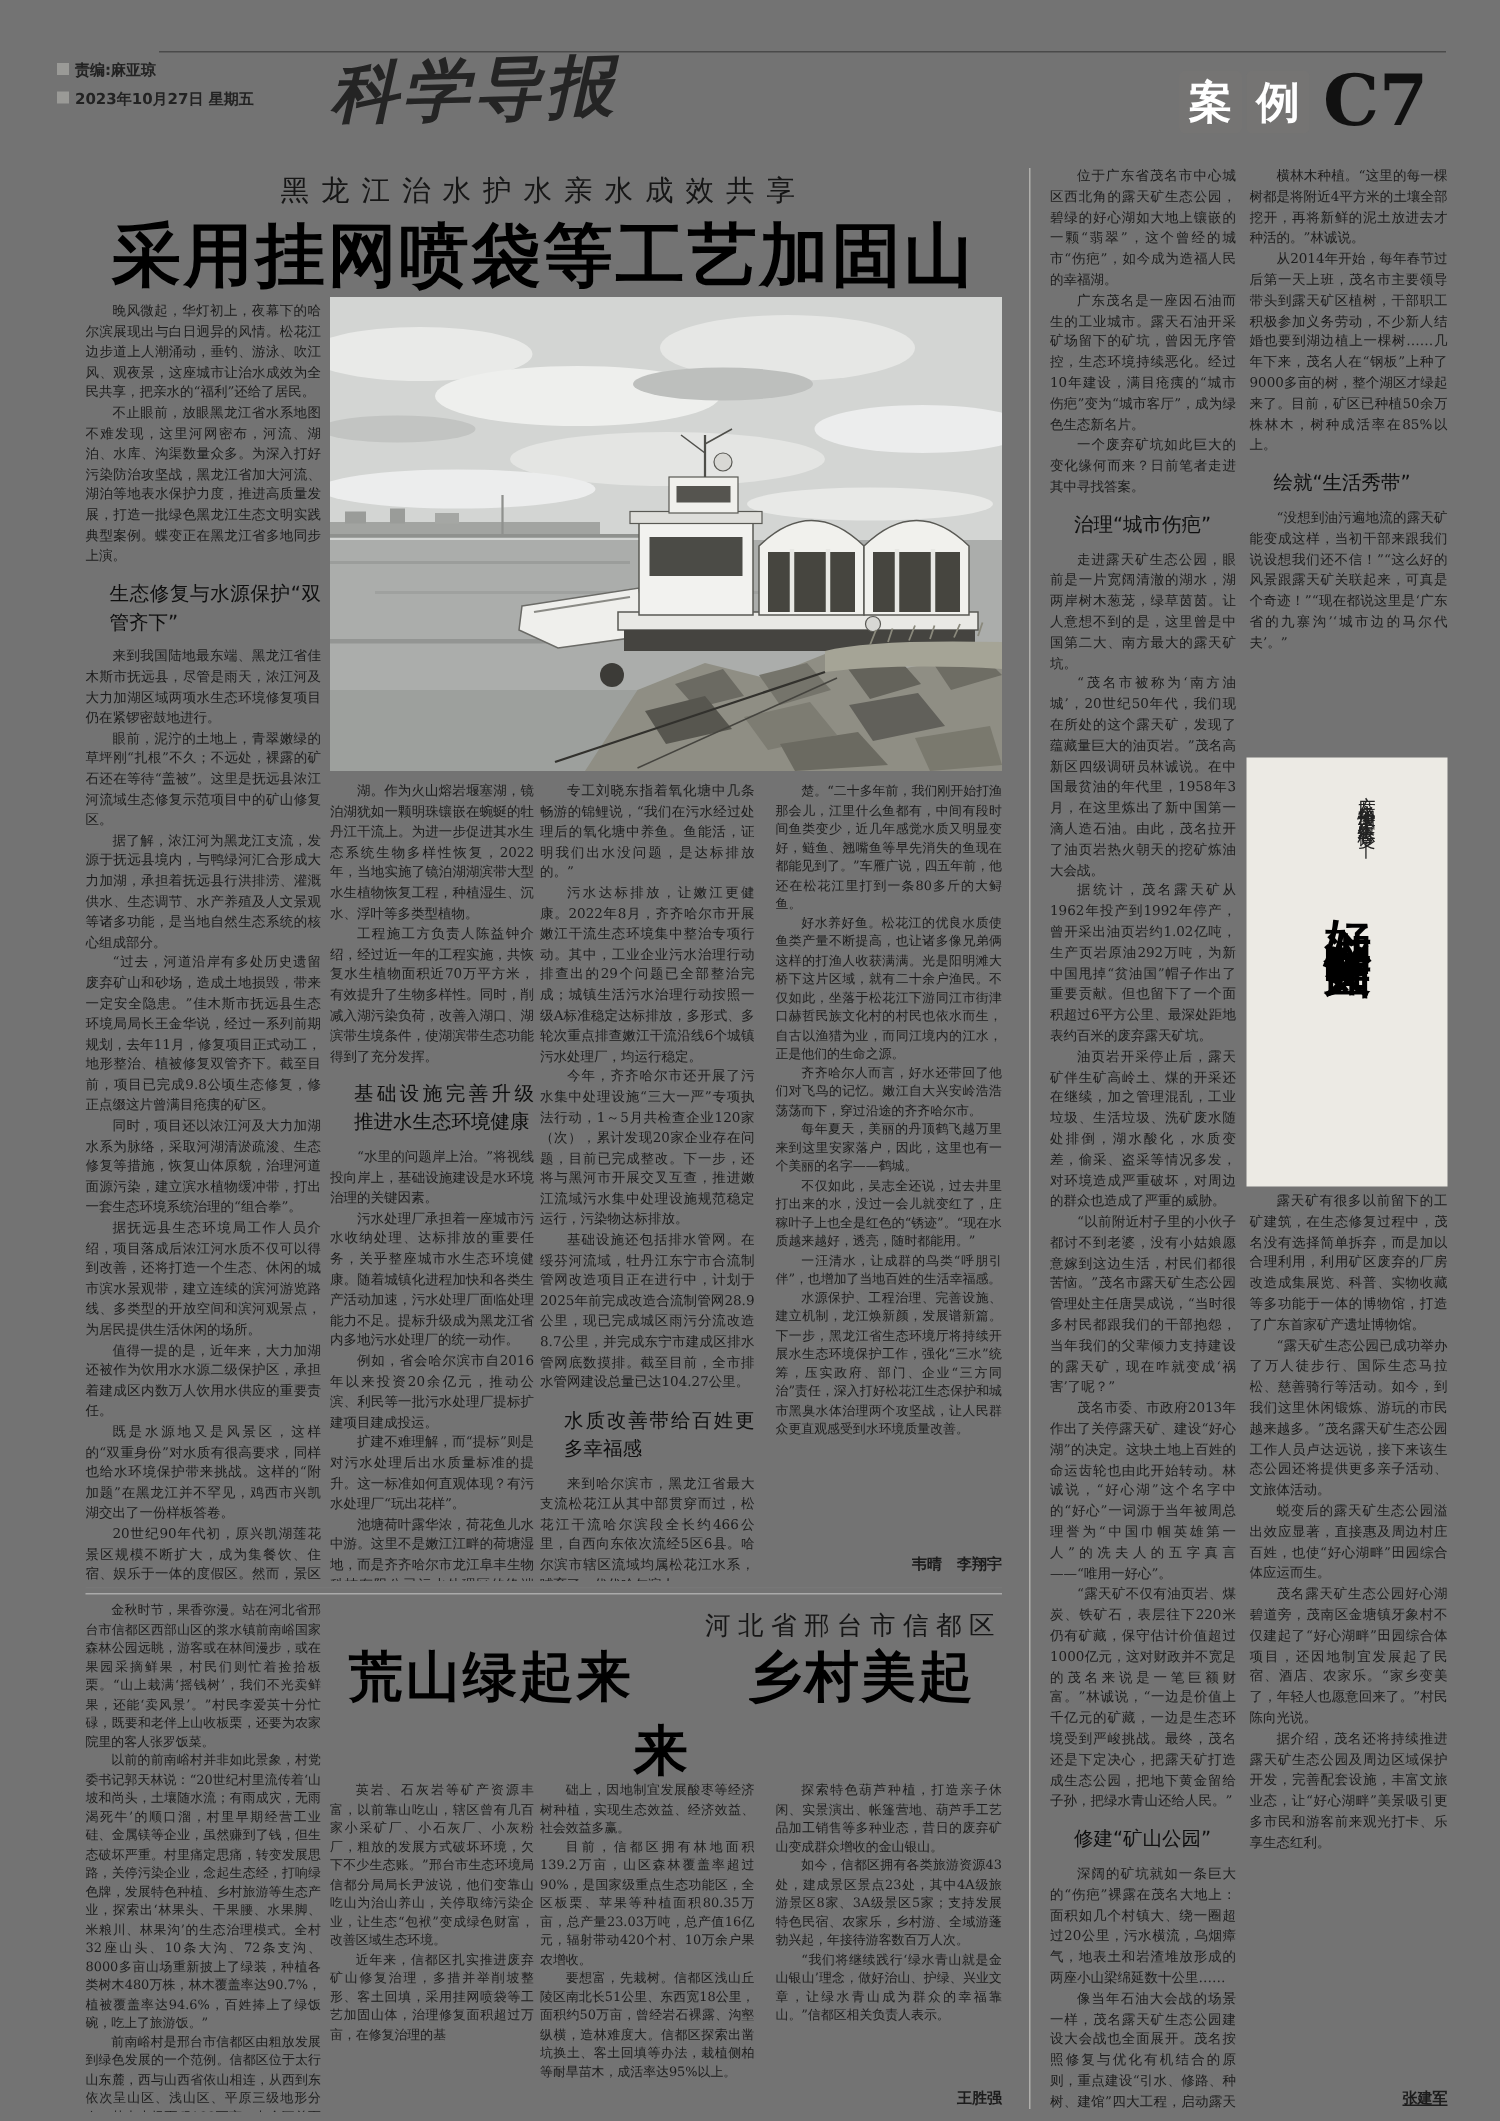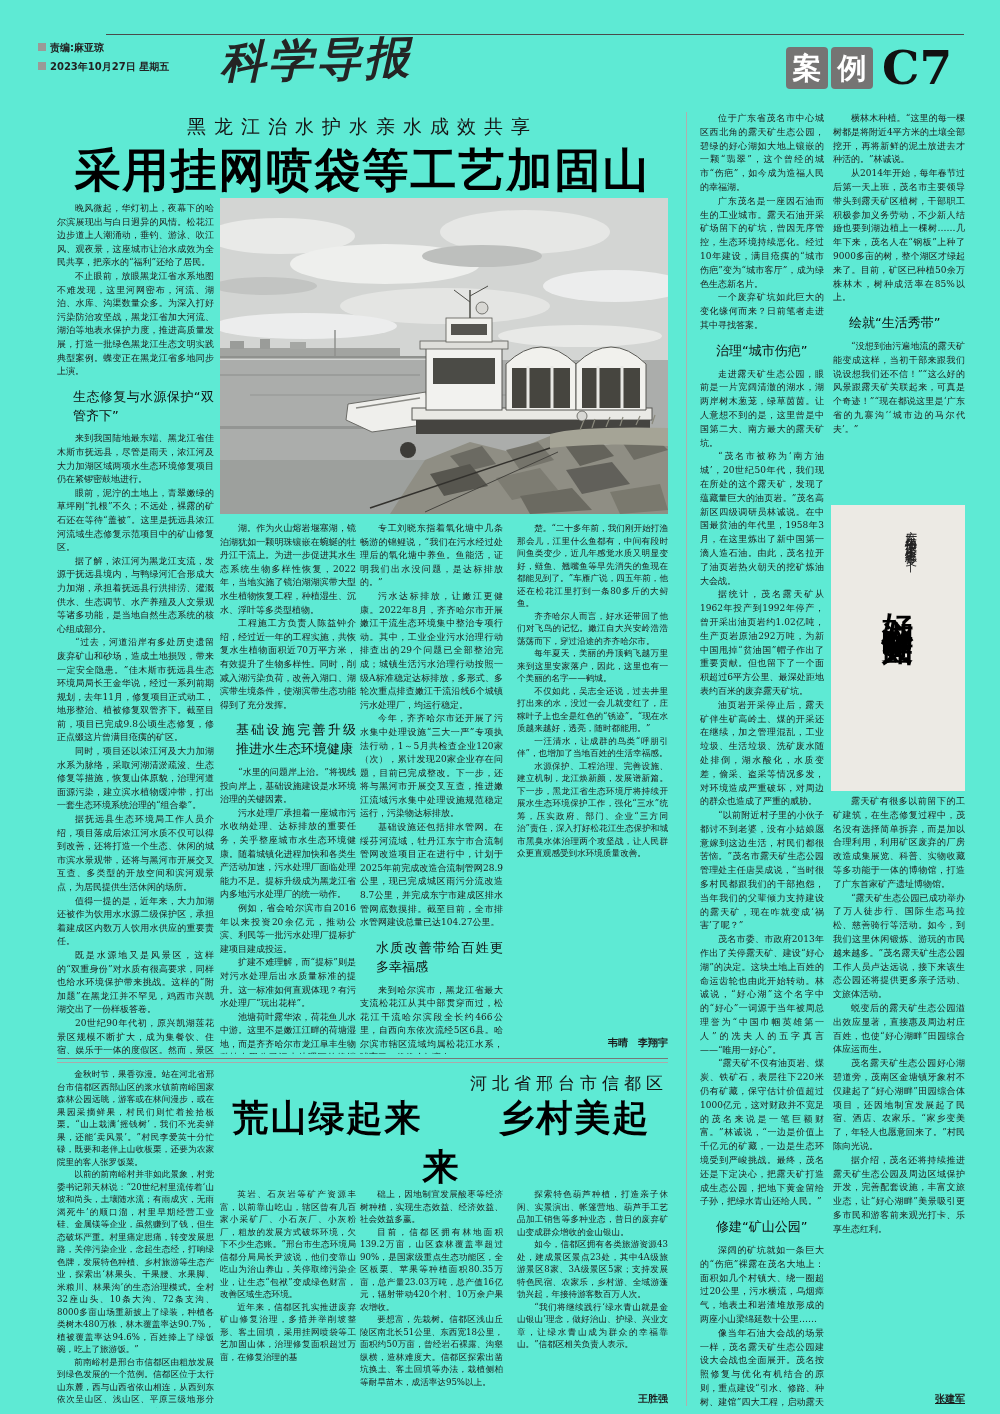--- a/index.html
+++ b/index.html
@@ -1,16 +1,16 @@
 <!DOCTYPE html>
 <html><head>
 <meta charset="utf-8">
 <style>
   html,body{margin:0;padding:0;background:#dedcd7;}
-  .page{position:relative;width:1000px;height:1414px;margin:0 auto;background:#5eead4;
+  .page{position:relative;width:1000px;height:1414px;margin:0 auto;background:#737373;
         font-family:"DejaVu Serif","Liberation Serif",serif;color:#1c1c1c;overflow:hidden;}
   
   .hdr-rule{position:absolute;left:106px;top:34px;width:858px;height:1px;background:#4a4a4a;}
   .hdr-meta{position:absolute;left:38px;top:38px;font-family:"DejaVu Sans",sans-serif;
             font-size:10px;font-weight:bold;color:#222;line-height:19px;}
   .hdr-meta .sq{display:inline-block;width:8px;height:8px;background:#9a9a97;margin-right:4px;}
   .masthead{position:absolute;left:220px;top:30px;font-family:"DejaVu Serif",serif;
             font-size:45px;font-weight:bold;font-style:italic;letter-spacing:3px;color:#242424;
             transform:rotate(-1.5deg);}
   .badge{position:absolute;top:47px;width:42px;height:42px;background:#757473;border-radius:4px;
@@ -138,21 +138,21 @@
 
   <div class="col c-a1" style="left:57px;top:202px;width:157px;height:852px;">
       <p>晚风微起，华灯初上，夜幕下的哈尔滨展现出与白日迥异的风情。松花江边步道上人潮涌动，垂钓、游泳、吹江风、观夜景，这座城市让治水成效为全民共享，把亲水的“福利”还给了居民。</p>
       <p>不止眼前，放眼黑龙江省水系地图不难发现，这里河网密布，河流、湖泊、水库、沟渠数量众多。为深入打好污染防治攻坚战，黑龙江省加大河流、湖泊等地表水保护力度，推进高质量发展，打造一批绿色黑龙江生态文明实践典型案例。蝶变正在黑龙江省多地同步上演。</p>
       <div class="subhead">生态修复与水源保护“双管齐下”</div>
       <p>来到我国陆地最东端、黑龙江省佳木斯市抚远县，尽管是雨天，浓江河及大力加湖区域两项水生态环境修复项目仍在紧锣密鼓地进行。</p>
       <p>眼前，泥泞的土地上，青翠嫩绿的草坪刚“扎根”不久；不远处，裸露的矿石还在等待“盖被”。这里是抚远县浓江河流域生态修复示范项目中的矿山修复区。</p>
       <p>据了解，浓江河为黑龙江支流，发源于抚远县境内，与鸭绿河汇合形成大力加湖，承担着抚远县行洪排涝、灌溉供水、生态调节、水产养殖及人文景观等诸多功能，是当地自然生态系统的核心组成部分。</p>
       <p>“过去，河道沿岸有多处历史遗留废弃矿山和砂场，造成土地损毁，带来一定安全隐患。”佳木斯市抚远县生态环境局局长王金华说，经过一系列前期规划，去年11月，修复项目正式动工，地形整治、植被修复双管齐下。截至目前，项目已完成9.8公顷生态修复，修正点缀这片曾满目疮痍的矿区。</p>
       <p>同时，项目还以浓江河及大力加湖水系为脉络，采取河湖清淤疏浚、生态修复等措施，恢复山体原貌，治理河道面源污染，建立滨水植物缓冲带，打出一套生态环境系统治理的“组合拳”。</p>
-      <p>据抚远县生态环境局工作人员介绍，项目落成后浓江河水质不仅可以得到改善，还将打造一个生态、休闲的城市滨水景观带，还将与黑河市开展交叉互查、多类型的开放空间和滨河观景点，为居民提供生活休闲的场所。</p>
+      <p>据抚远县生态环境局工作人员介绍，项目落成后浓江河水质不仅可以得到改善，还将打造一个生态、休闲的城市滨水景观带，建立连续的滨河游览路线、多类型的开放空间和滨河观景点，为居民提供生活休闲的场所。</p>
       <p>值得一提的是，近年来，大力加湖还被作为饮用水水源二级保护区，承担着建成区内数万人饮用水供应的重要责任。</p>
       <p>既是水源地又是风景区，这样的“双重身份”对水质有很高要求，同样也给水环境保护带来挑战。这样的“附加题”在黑龙江并不罕见，鸡西市兴凯湖交出了一份样板答卷。</p>
       <p>20世纪90年代初，原兴凯湖莲花景区规模不断扩大，成为集餐饮、住宿、娱乐于一体的度假区。然而，景区垃圾、污水等处理设施不完善，一度对兴凯湖水质产生不小的影响。更重要的是，兴凯湖还是鸡西、七台河两市286万居民的饮用水水源地。</p>
     </div>
   <div class="col c-a1" style="left:220px;top:522px;width:136px;height:532px;">
       <p>湖。作为火山熔岩堰塞湖，镜泊湖犹如一颗明珠镶嵌在蜿蜒的牡丹江干流上。为进一步促进其水生态系统生物多样性恢复，2022年，当地实施了镜泊湖湖滨带大型水生植物恢复工程，种植湿生、沉水、浮叶等多类型植物。</p>
       <p>工程施工方负责人陈益钟介绍，经过近一年的工程实施，共恢复水生植物面积近70万平方米，有效提升了生物多样性。同时，削减入湖污染负荷，改善入湖口、湖滨带生境条件，使湖滨带生态功能得到了充分发挥。</p>
       <div class="subhead">基础设施完善升级　推进水生态环境健康</div>
       <p>“水里的问题岸上治。”将视线投向岸上，基础设施建设是水环境治理的关键因素。</p>
       <p>污水处理厂承担着一座城市污水收纳处理、达标排放的重要任务，关乎整座城市水生态环境健康。随着城镇化进程加快和各类生产活动加速，污水处理厂面临处理能力不足。提标升级成为黑龙江省内多地污水处理厂的统一动作。</p>
@@ -164,20 +164,21 @@
       <p>专工刘晓东指着氧化塘中几条畅游的锦鲤说，“我们在污水经过处理后的氧化塘中养鱼。鱼能活，证明我们出水没问题，是达标排放的。”</p>
       <p>污水达标排放，让嫩江更健康。2022年8月，齐齐哈尔市开展嫩江干流生态环境集中整治专项行动。其中，工业企业污水治理行动排查出的29个问题已全部整治完成；城镇生活污水治理行动按照一级A标准稳定达标排放，多形式、多轮次重点排查嫩江干流沿线6个城镇污水处理厂，均运行稳定。</p>
       <p>今年，齐齐哈尔市还开展了污水集中处理设施“三大一严”专项执法行动，1～5月共检查企业120家（次），累计发现20家企业存在问题，目前已完成整改。下一步，还将与黑河市开展交叉互查，推进嫩江流域污水集中处理设施规范稳定运行，污染物达标排放。</p>
       <p>基础设施还包括排水管网。在绥芬河流域，牡丹江东宁市合流制管网改造项目正在进行中，计划于2025年前完成改造合流制管网28.9公里，现已完成城区雨污分流改造8.7公里，并完成东宁市建成区排水管网底数摸排。截至目前，全市排水管网建设总量已达104.27公里。</p>
       <div class="subhead">水质改善带给百姓更多幸福感</div>
       <p>来到哈尔滨市，黑龙江省最大支流松花江从其中部贯穿而过，松花江干流哈尔滨段全长约466公里，自西向东依次流经5区6县。哈尔滨市辖区流域均属松花江水系，哺育了一代代哈尔滨人。</p>
       <p>捕鱼捕虾是松花江上的传统项目。阳明滩大桥下，打渔人车雁富、车雁广兄弟俩在这片区域小有名气。二人在此打渔二十余年，配合格外默契。</p>
     </div>
   <div class="col c-sm" style="left:517px;top:522px;width:151px;height:508px;">
       <p>楚。“二十多年前，我们刚开始打渔那会儿，江里什么鱼都有，中间有段时间鱼类变少，近几年感觉水质又明显变好，鲢鱼、翘嘴鱼等早先消失的鱼现在都能见到了。”车雁广说，四五年前，他还在松花江里打到一条80多斤的大鲟鱼。</p>
+      <p>好水养好鱼。松花江的优良水质使鱼类产量不断提高，也让诸多像兄弟俩这样的打渔人收获满满。光是阳明滩大桥下这片区域，就有二十余户渔民。不仅如此，坐落于松花江下游同江市街津口赫哲民族文化村的村民也依水而生，自古以渔猎为业，而同江境内的江水，正是他们的生命之源。</p>
       <p>齐齐哈尔人而言，好水还带回了他们对飞鸟的记忆。嫩江自大兴安岭浩浩荡荡而下，穿过沿途的齐齐哈尔市。</p>
       <p>每年夏天，美丽的丹顶鹤飞越万里来到这里安家落户，因此，这里也有一个美丽的名字——鹤城。</p>
       <p>不仅如此，吴志全还说，过去井里打出来的水，没过一会儿就变红了，庄稼叶子上也全是红色的“锈迹”。“现在水质越来越好，透亮，随时都能用。”</p>
       <p>一汪清水，让成群的鸟类“呼朋引伴”，也增加了当地百姓的生活幸福感。</p>
       <p>水源保护、工程治理、完善设施、建立机制，龙江焕新颜，发展谱新篇。下一步，黑龙江省生态环境厅将持续开展水生态环境保护工作，强化“三水”统筹，压实政府、部门、企业“三方同治”责任，深入打好松花江生态保护和城市黑臭水体治理两个攻坚战，让人民群众更直观感受到水环境质量改善。</p>
     </div>
   <div class="byline" style="left:517px;top:1036px;width:151px;">韦晴　李翔宇</div>
 
   <div class="dbl-rule-a"></div>
   <div class="dbl-rule-b"></div>

